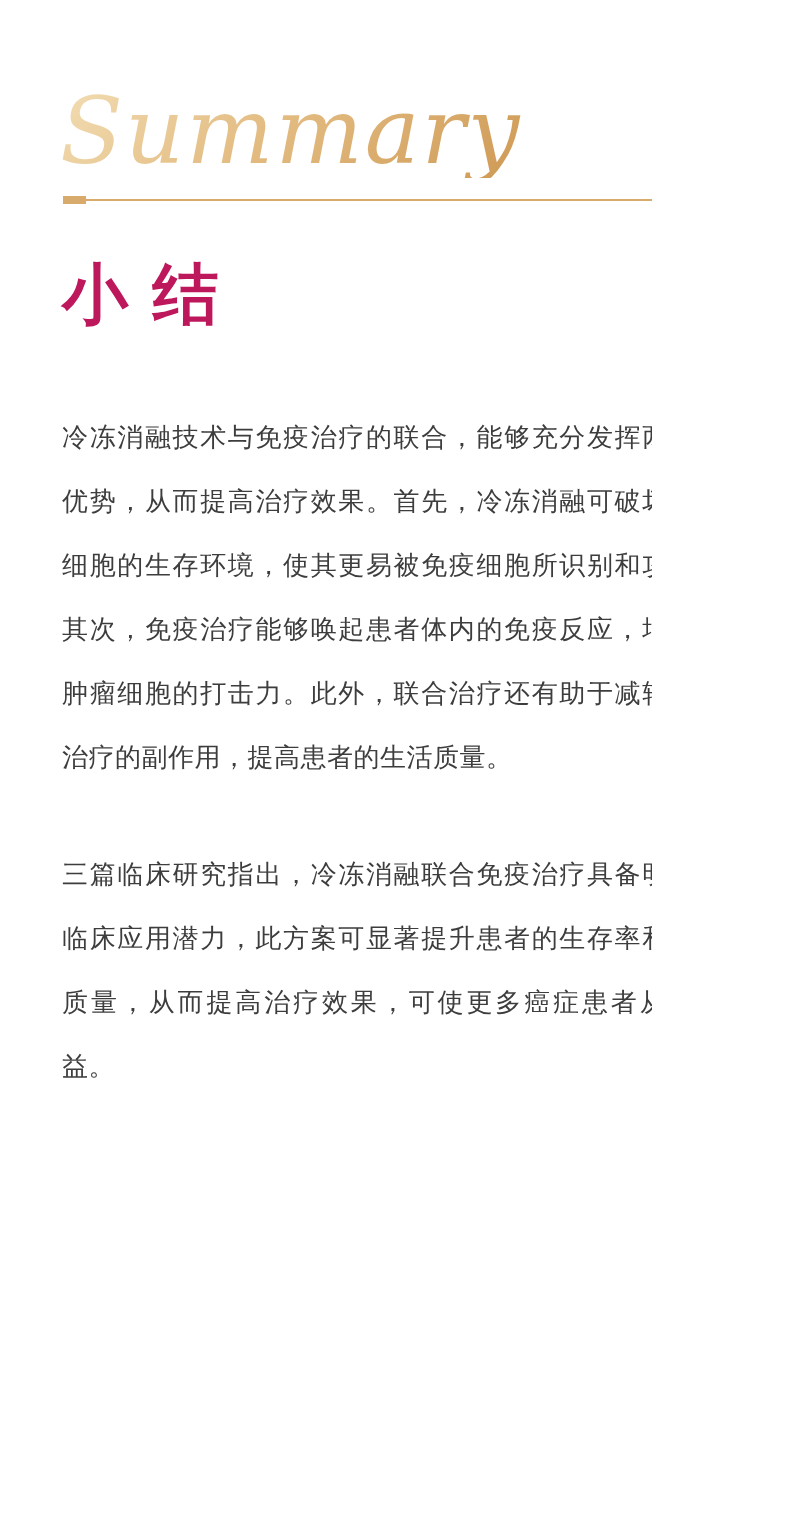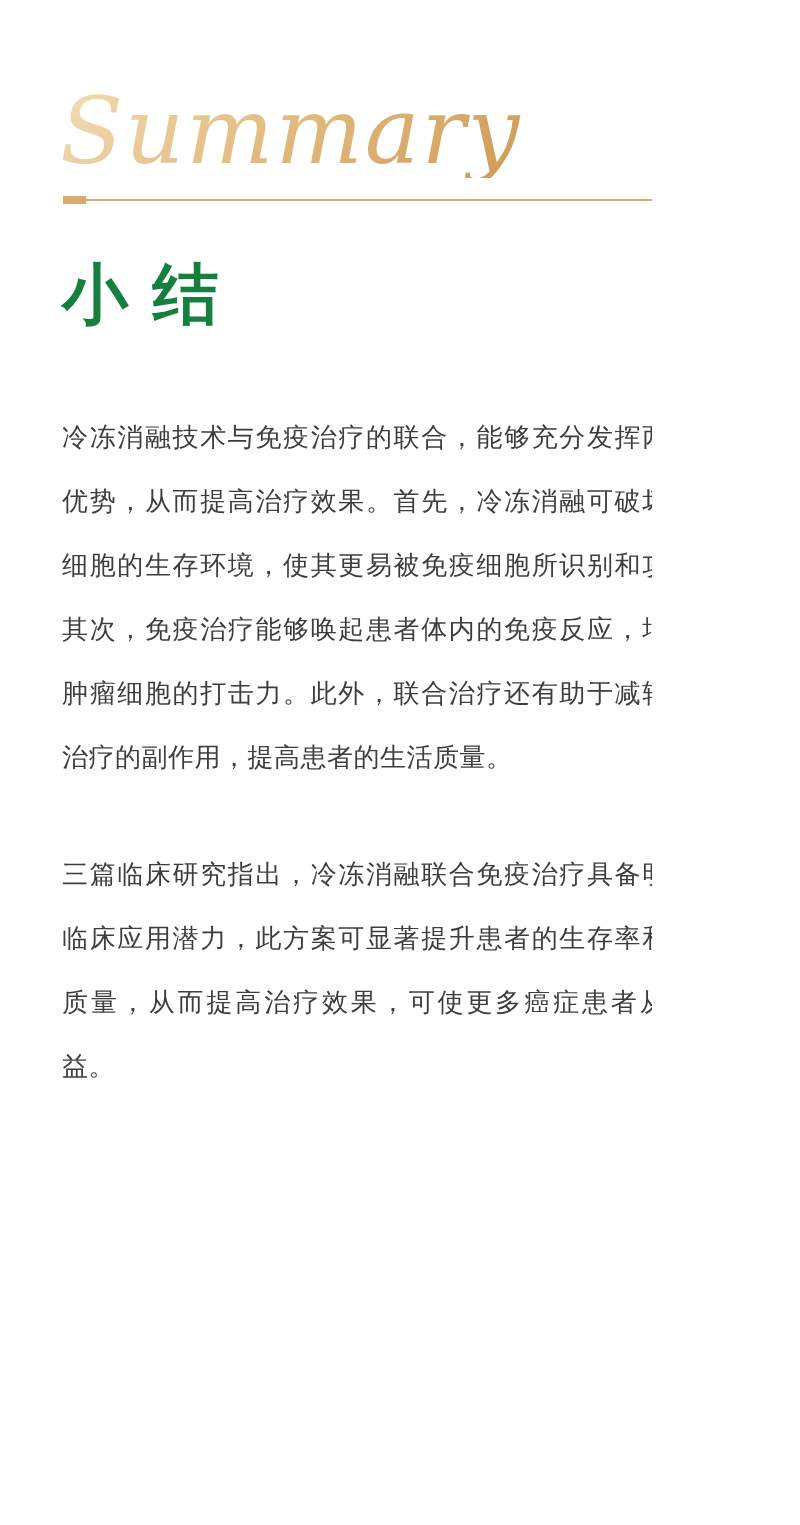--- a/index.html
+++ b/index.html
@@ -56,21 +56,21 @@
   }
 
   .heading {
     position: absolute;
     left: 62px;
     top: 210px;
     font-family: "Liberation Serif", serif;
     font-weight: bold;
     font-size: 66px;
     line-height: 1.25;
-    color: #15803d;
+    color: #be185d;
     letter-spacing: 4px;
     white-space: pre;
   }
 
   .quote-icon {
     position: absolute;
     left: 654px;
     top: 199px;
     width: 94px;
     height: 78px;

